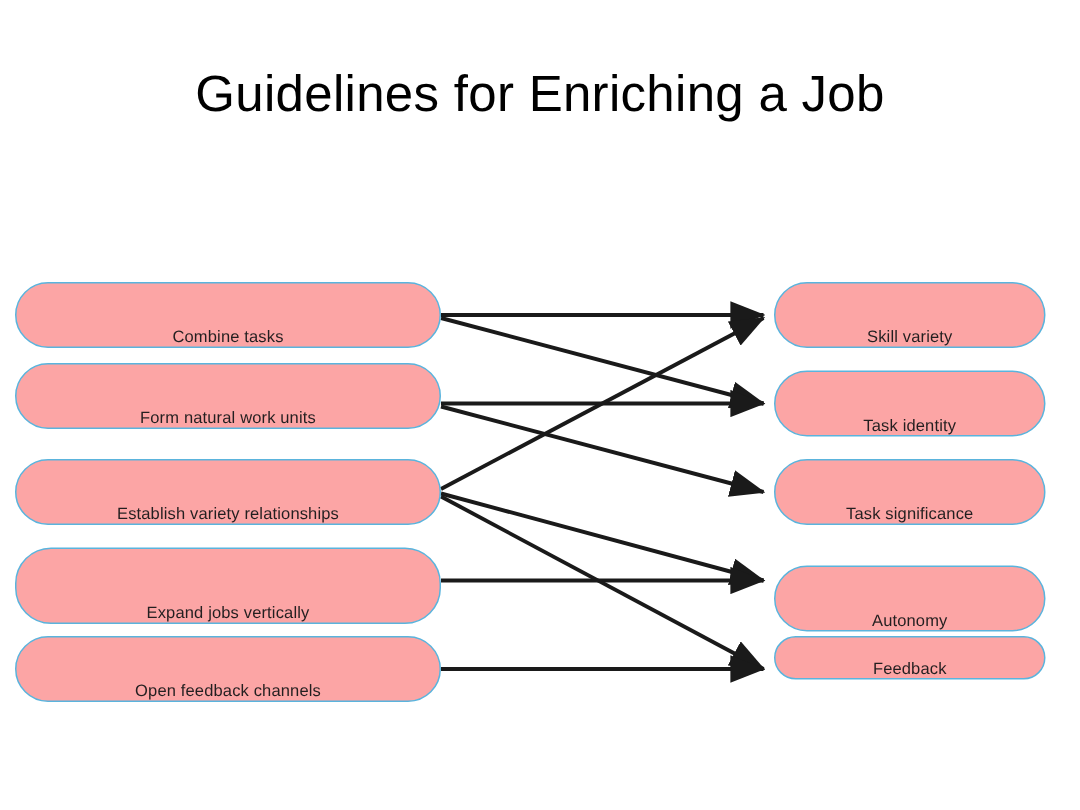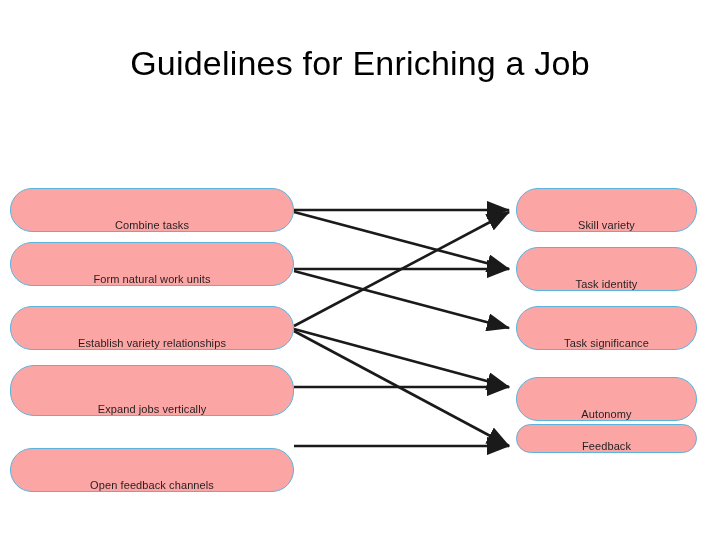--- a/index.html
+++ b/index.html
@@ -96,21 +96,21 @@
       </div>
       <div class="node left" style="top: 242px; height: 44px;">
         <span class="node-label">Form natural work units</span>
       </div>
       <div class="node left" style="top: 306px; height: 44px;">
         <span class="node-label">Establish variety relationships</span>
       </div>
       <div class="node left" style="top: 365px; height: 51px;">
         <span class="node-label">Expand jobs vertically</span>
       </div>
-      <div class="node left" style="top: 424px; height: 44px; margin-top: 24px;">
+      <div class="node left" style="top: 424px; height: 44px;">
         <span class="node-label">Open feedback channels</span>
       </div>
     </div>
   <div id="right-column">
       <div class="node right" style="top: 188px; height: 44px;">
         <span class="node-label">Skill variety</span>
       </div>
       <div class="node right" style="top: 247px; height: 44px;">
         <span class="node-label">Task identity</span>
       </div>

